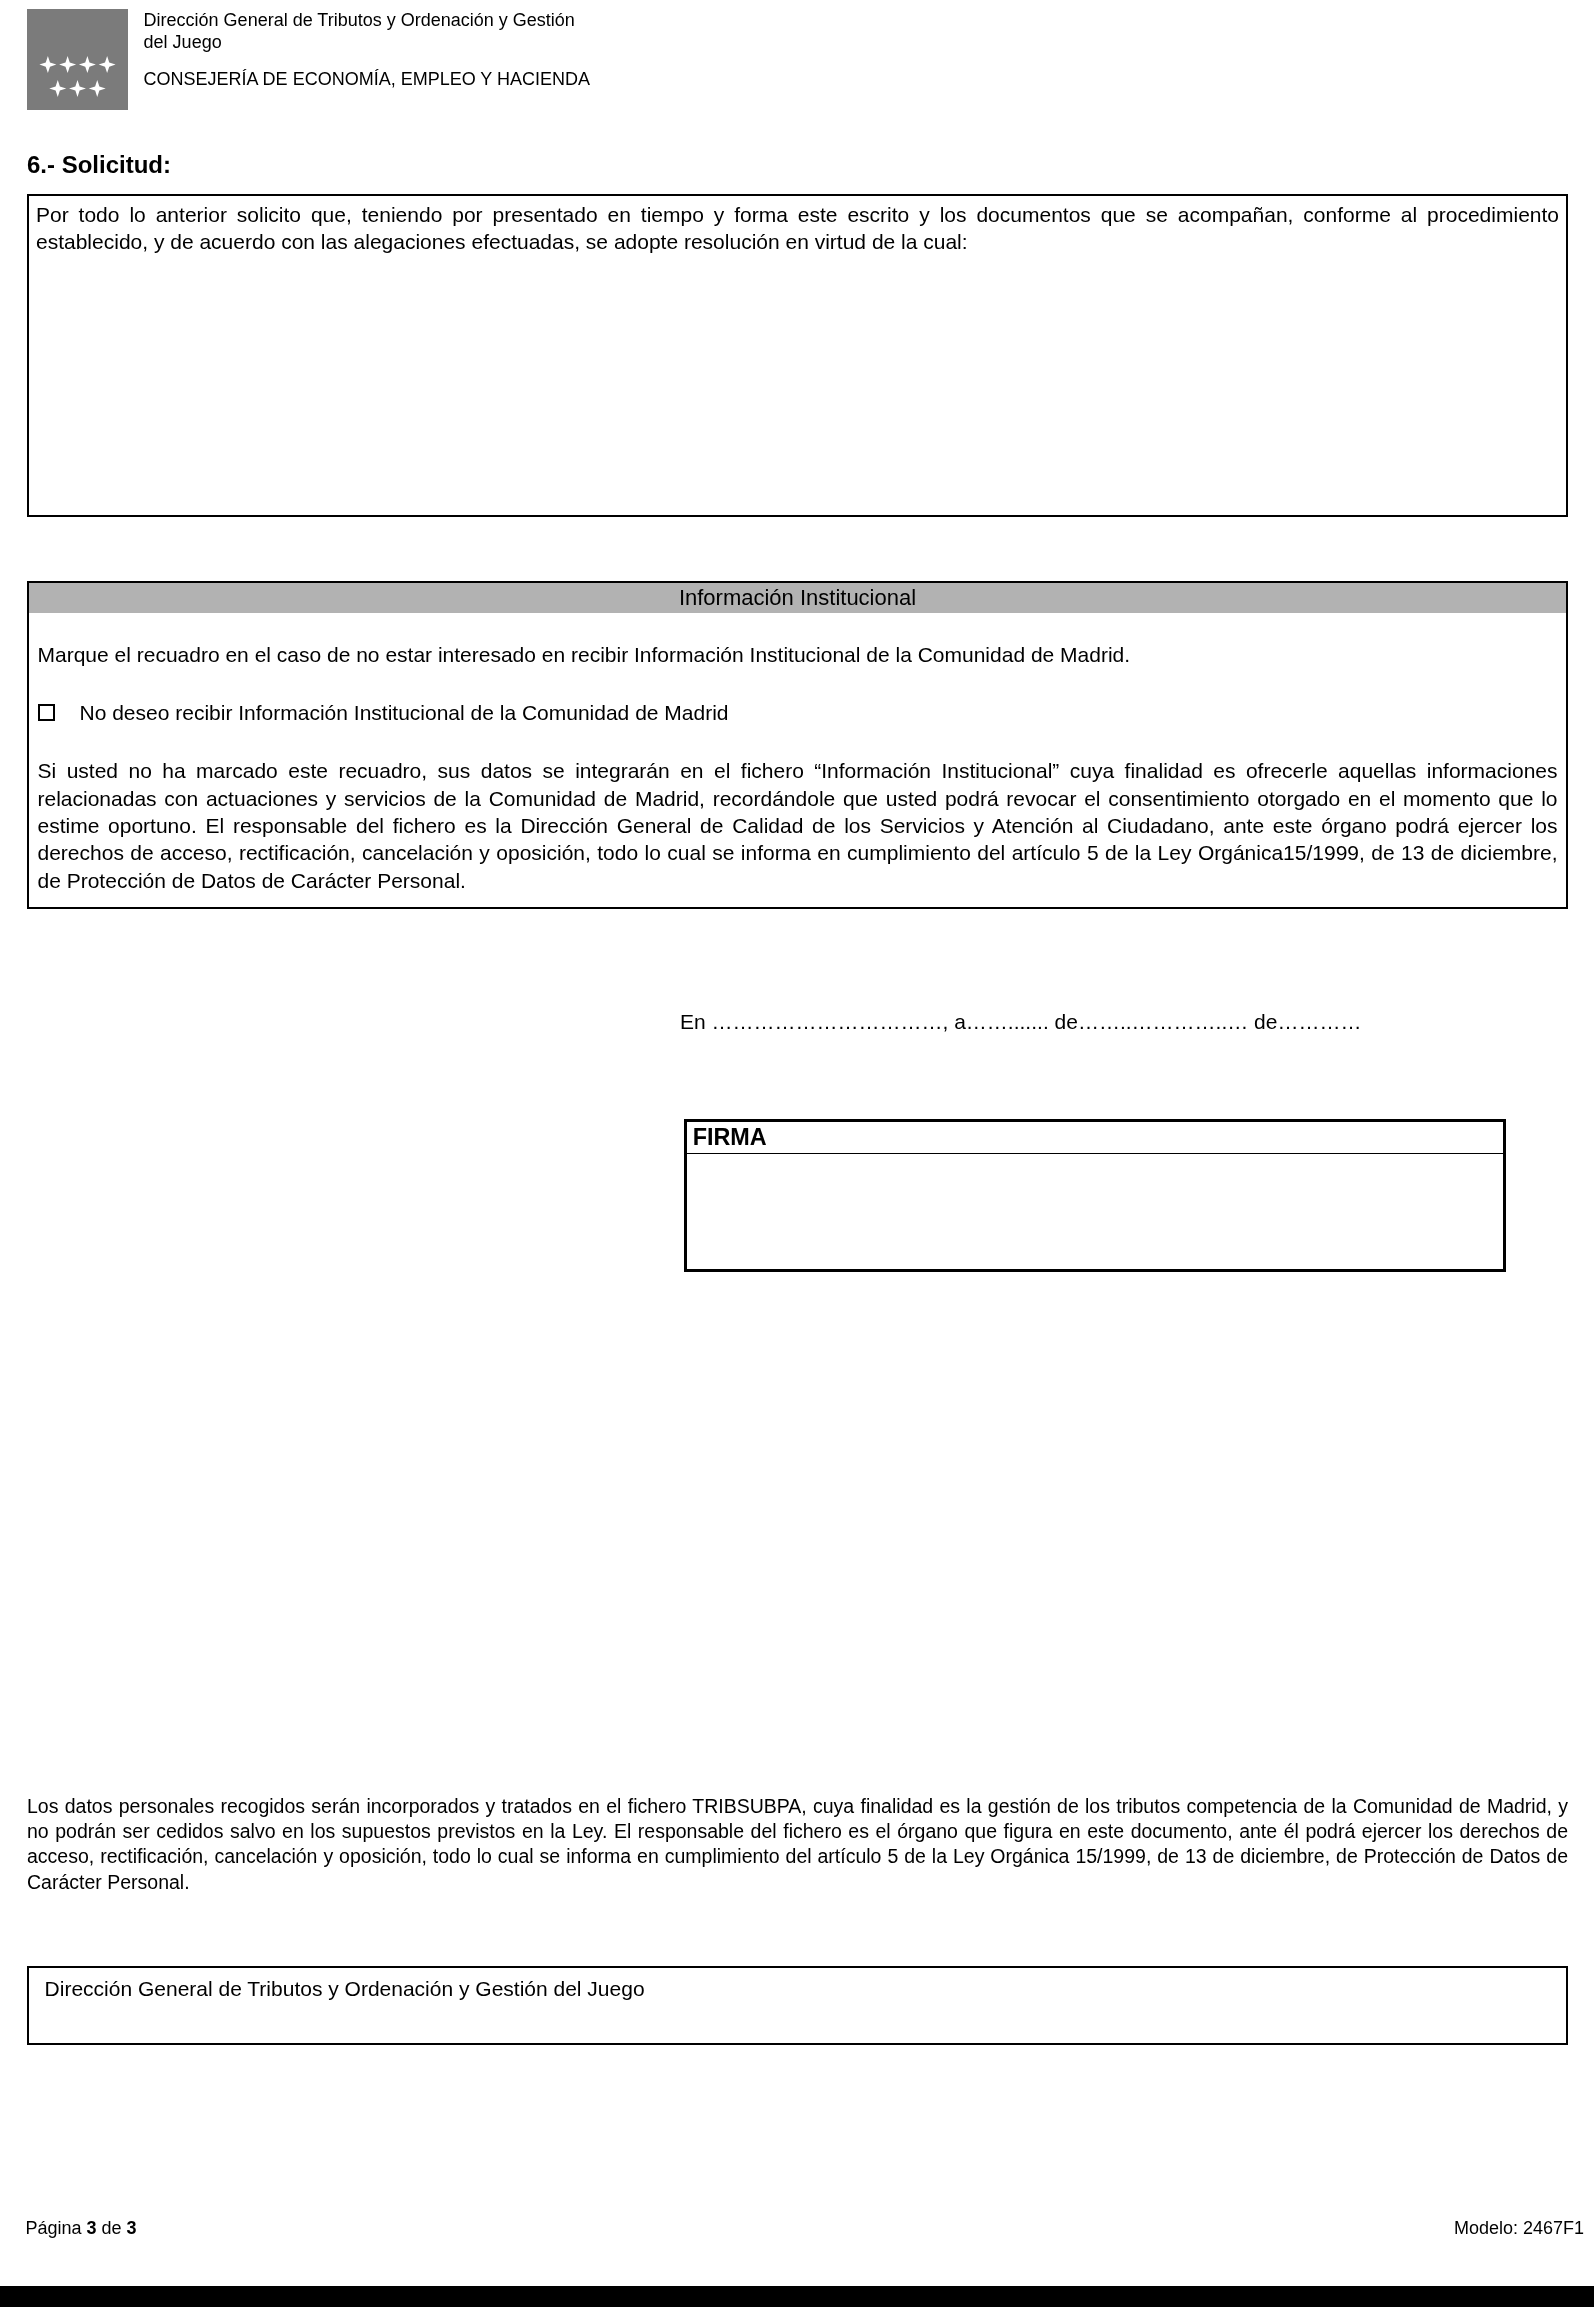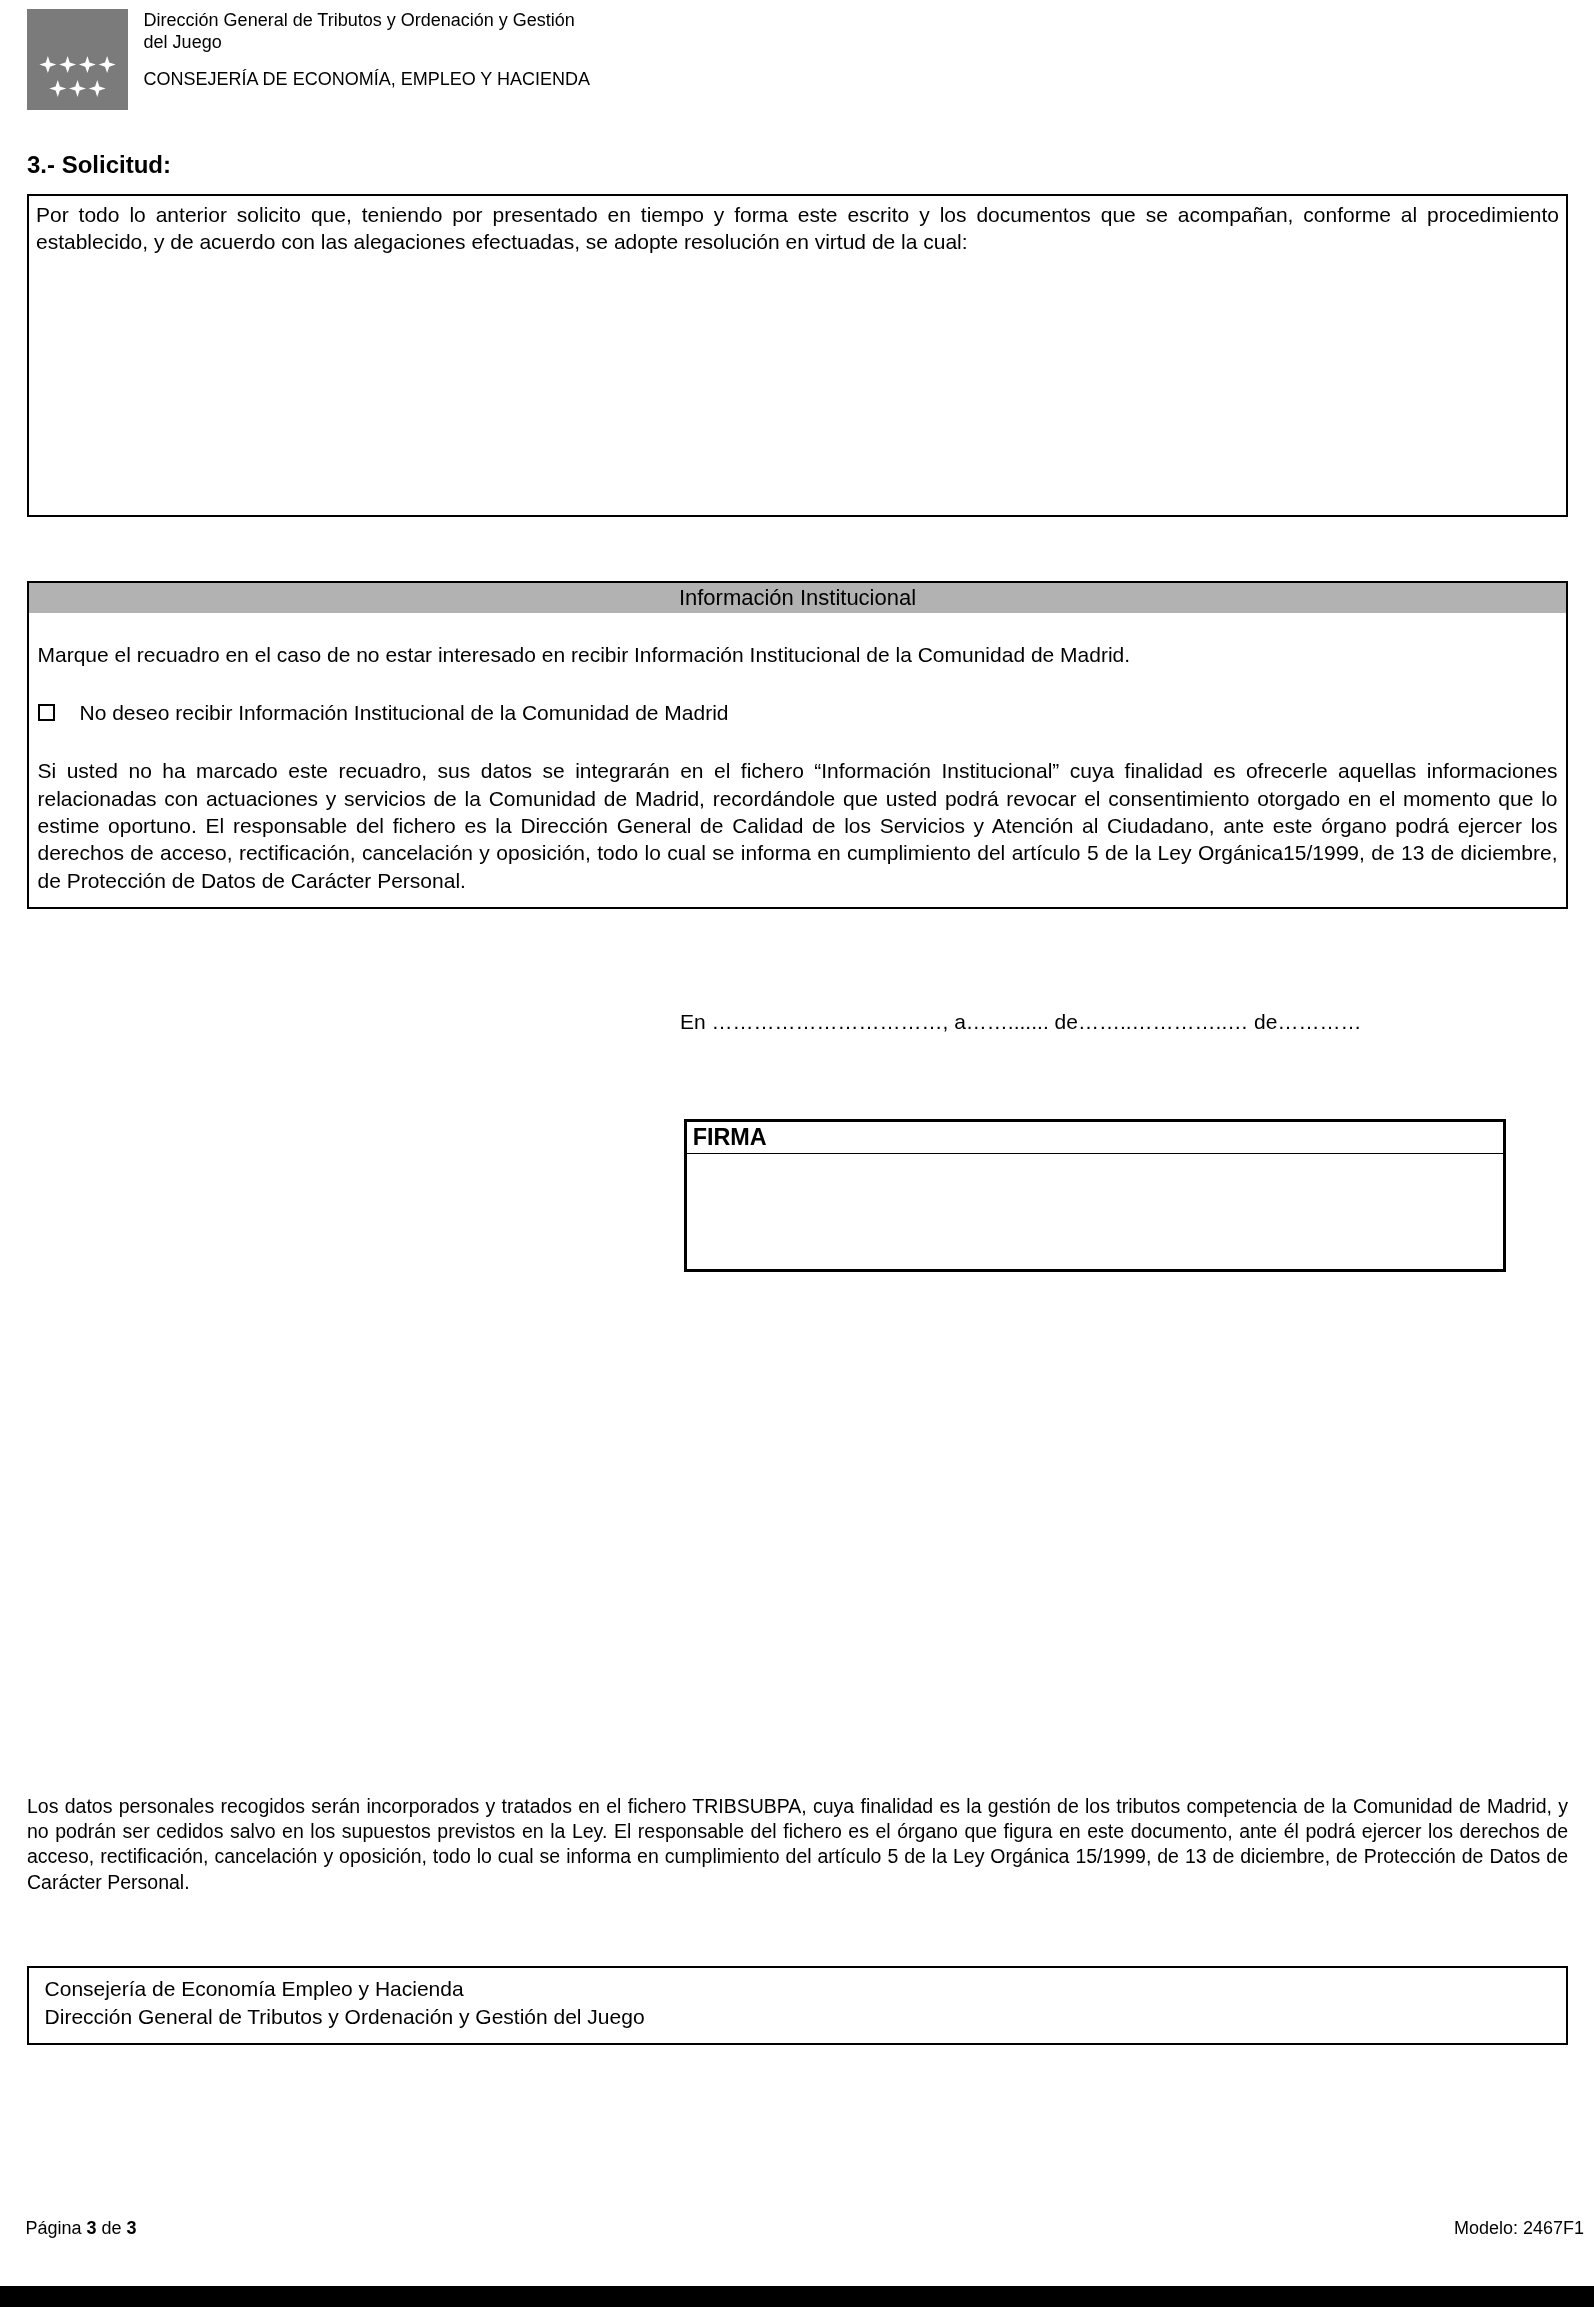--- a/index.html
+++ b/index.html
@@ -101,21 +101,21 @@
           <polygon points="84,38 87,47 96,50 87,53 84,62 81,53 72,50 81,47"></polygon>
         </g>
       </svg>
     </div>
     <div class="header-text">
       <div class="org">Dirección General de Tributos y Ordenación y Gestión del Juego</div>
       <div class="dept">CONSEJERÍA DE ECONOMÍA, EMPLEO Y HACIENDA</div>
     </div>
   </div>
 
-  <div class="section-heading">3.- Solicitud:</div>
+  <div class="section-heading">6.- Solicitud:</div>
   <div class="solicitud-box">
     <span>Por todo lo anterior solicito que, teniendo por presentado en tiempo y forma este escrito y los documentos que se acompañan, conforme al procedimiento establecido, y de acuerdo con las alegaciones efectuadas, se adopte resolución en virtud de la cual:</span>
   </div>
 
   <div class="inst-box">
     <div class="inst-bar">
       <span>Información Institucional</span>
     </div>
     <div class="inst-body">
       <div class="inst-instruction">Marque el recuadro en el caso de no estar interesado en recibir Información Institucional de la Comunidad de Madrid.</div>
@@ -130,21 +130,20 @@
   <div class="date-line">En ……………………………, a……....... de……..…………..… de…………</div>
 
   <div class="firma-box">
     <div class="firma-header">FIRMA</div>
   </div>
 
   <div class="data-protection">Los datos personales recogidos serán incorporados y tratados en el fichero TRIBSUBPA, cuya finalidad es la gestión de los tributos competencia de la Comunidad de Madrid, y no podrán ser cedidos salvo en los supuestos previstos en la Ley. El responsable del fichero es el órgano que figura en este documento, ante él podrá ejercer los derechos de acceso, rectificación, cancelación y oposición, todo lo cual se informa en cumplimiento del artículo 5 de la Ley Orgánica 15/1999, de 13 de diciembre, de Protección de Datos de Carácter Personal.</div>
 
   <div class="dest-table">
     <div class="dest-value-cell">
-      <div>Consejería de Economía Empleo y Hacienda</div>
       <div>Dirección General de Tributos y Ordenación y Gestión del Juego</div>
     </div>
   </div>
 
   <div class="footer-row">
     <div><span>Página </span><b>3</b><span> de </span><b>3</b></div>
     <div>Modelo: 2467F1</div>
   </div>
 
   <div class="bottom-bar"></div>

